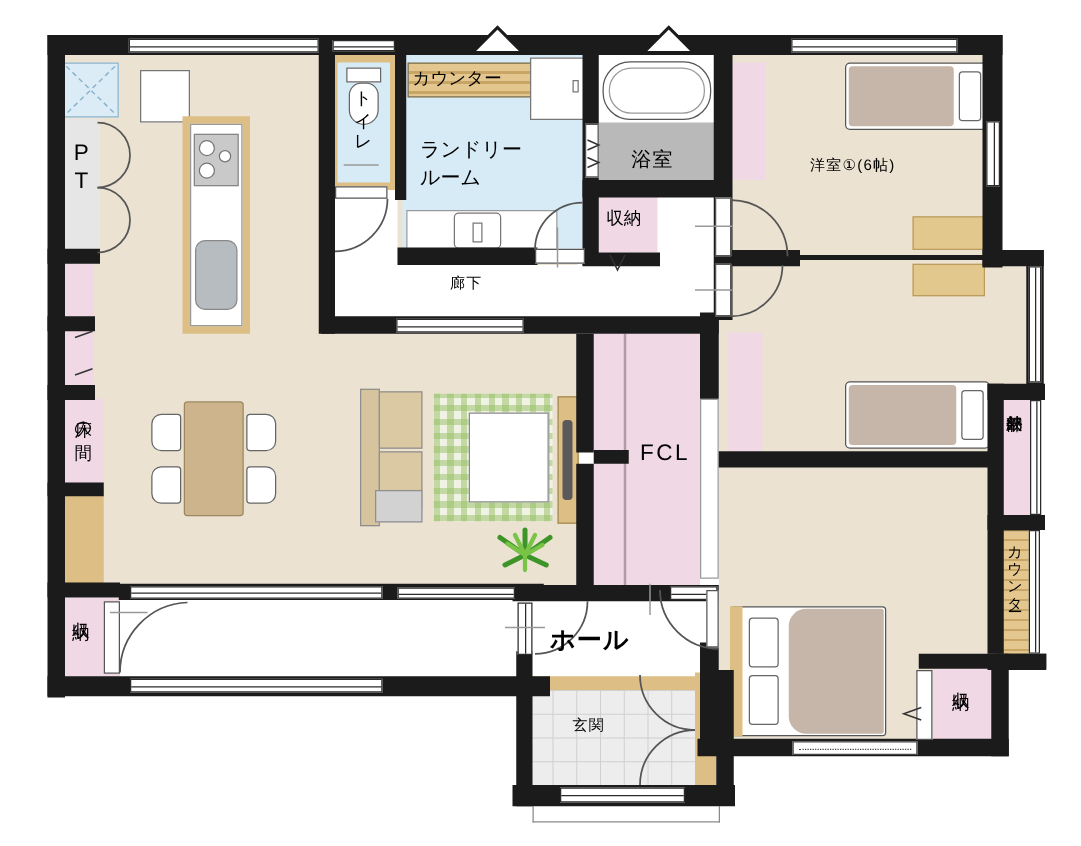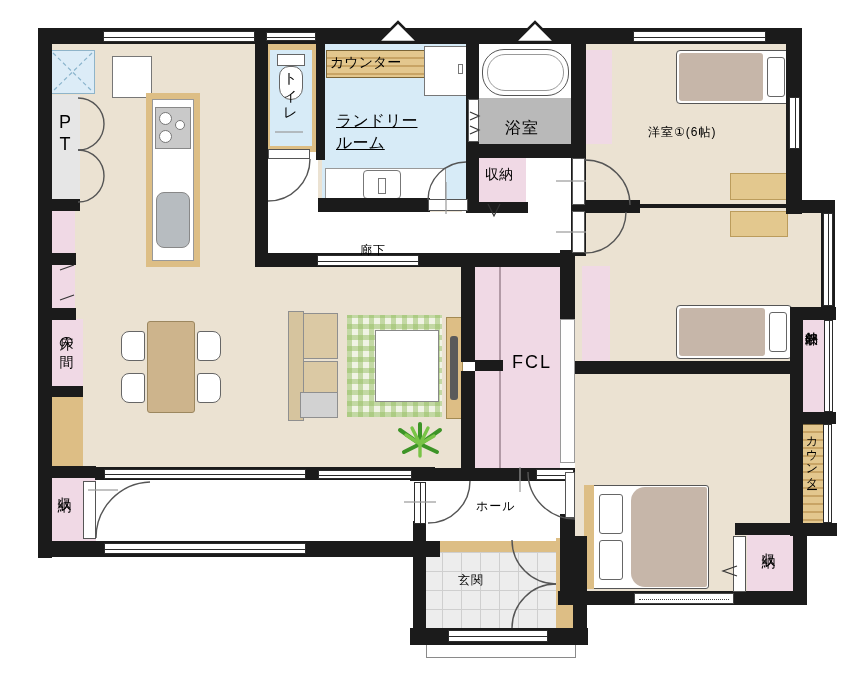--- a/index.html
+++ b/index.html
@@ -253,30 +253,30 @@
         <path d="M 420 444 L 412 428"></path>
           <path d="M 420 444 L 428 428"></path>
         <path d="M 420 444 L 420 456"></path>
       </g>
     </g>
   </svg>
 
   <div class="lbl v" style="left:54px;top:112px;font-size:18px;">PT</div>
   <div class="lbl v small" style="left:282px;top:62px;">トイレ</div>
   <div class="lbl small" style="left:330px;top:54px;">カウンター</div>
-  <div class="abs" style="left:336px;top:110px;font-size:16px;line-height:22px;color:#000;text-decoration:underline;">
+  <div class="abs" style="left:336px;top:110px;font-size:16px;line-height:22px;color:#000;">
     <div>ランドリー</div>
     <div>ルーム</div>
   </div>
   <div class="lbl" style="left:505px;top:118px;font-size:16px;">浴室</div>
   <div class="lbl small" style="left:485px;top:166px;">収納</div>
-  <div class="lbl" style="left:360px;top:218px;margin-top:24px;">廊下</div>
+  <div class="lbl" style="left:360px;top:218px;">廊下</div>
   <div class="lbl" style="left:648px;top:124px;">洋室①(6帖)</div>
   <div class="lbl v small" style="left:58px;top:325px;">床の間</div>
   <div class="lbl" style="left:512px;top:352px;font-size:18px;letter-spacing:2px;">FCL</div>
   <div class="lbl v small" style="left:802px;top:322px;font-size:13px;letter-spacing:0;">外部収納</div>
   <div class="lbl v small" style="left:803px;top:428px;font-size:12px;letter-spacing:0;">カウンター</div>
-  <div class="lbl" style="left:476px;top:498px;font-size:12px;">ホール</div>
+  <div class="lbl" style="left:440px;top:498px;font-size:20px;font-weight:bold;">ホール</div>
   <div class="lbl" style="left:458px;top:572px;font-family:Liberation Serif, serif;">玄関</div>
   <div class="lbl v small" style="left:56px;top:486px;">収納</div>
   <div class="lbl v small" style="left:760px;top:542px;">収納</div>
 
 </div>
 
 </body></html>

